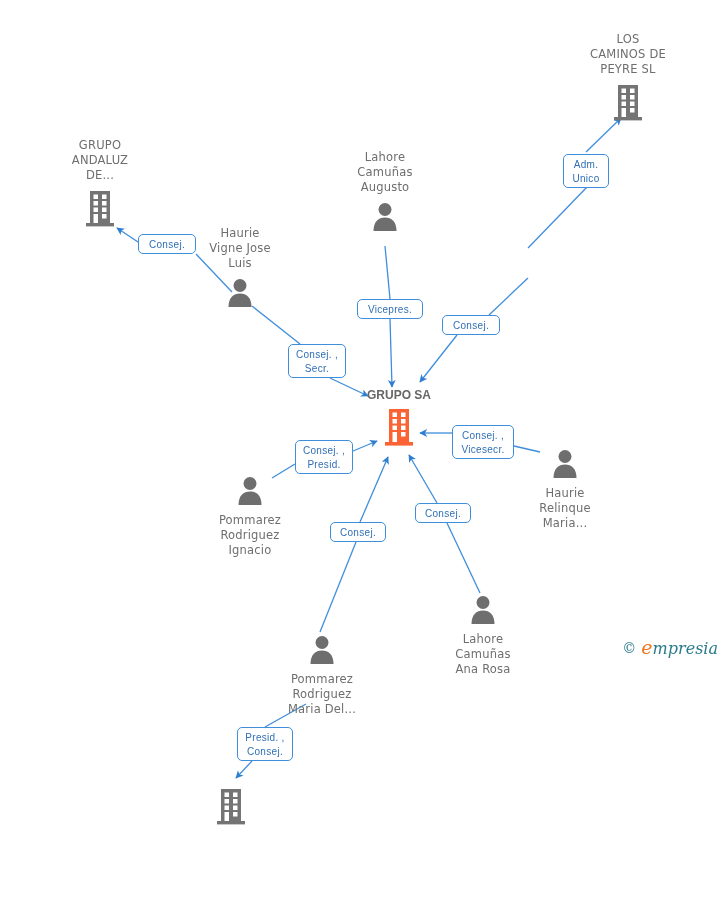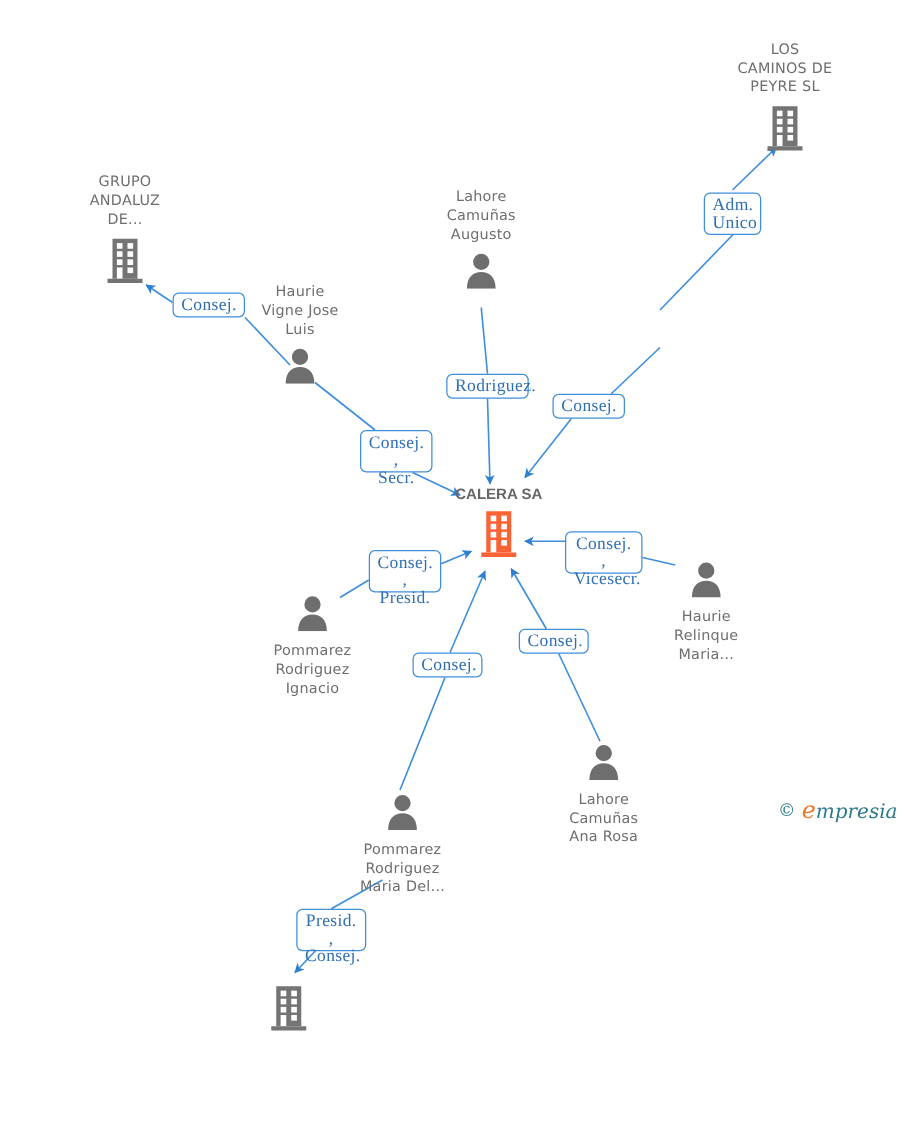--- a/index.html
+++ b/index.html
@@ -33,26 +33,26 @@
   .node .glyph{display:block;}
 
   
   .role{
     position:absolute;
     box-sizing:border-box;
     border:1px solid #3f8edc;
     border-radius:5px;
     background:#ffffff;
     color:#2f6fb5;
-    font-size:14px;
+    font-size:10px;
     line-height:14px;
     text-align:center;
     padding:3px 6px;
     white-space:pre-line;
-    font-family:Liberation Serif, serif;
+    font-family:Liberation Sans, sans-serif;
     letter-spacing:.3px;
     box-shadow:0 0 0 0 rgba(0,0,0,0);
   }
 
   
   .watermark{
     position:absolute;
     right:10px;bottom:5px;
     display:flex;align-items:center;gap:5px;
     font-family:"DejaVu Serif", serif;
@@ -167,21 +167,21 @@
 Luis</div>
     <span class="glyph" style="margin-top:6px;">
       <svg width="26" height="30" viewBox="0 0 26 30" aria-hidden="true">
         <circle cx="13" cy="8.5" r="6.5" fill="#6e6e6e"></circle>
         <path d="M1.5,30 C1.5,20.5 6.5,16.5 13,16.5 C19.5,16.5 24.5,20.5 24.5,30 Z" fill="#6e6e6e"></path>
       </svg>
     </span>
   </div>
 
   <div class="node company-main" style="left:339px;top:388px;width:120px;">
-    <div class="caption">CALERA SA</div>
+    <div class="caption">GRUPO SA</div>
     <span class="glyph" style="margin-top:4px;">
       <svg width="34" height="42" viewBox="0 0 34 42" aria-hidden="true">
         <rect x="7" y="2" width="20" height="33" fill="#fb6335"></rect>
         <rect x="10.5" y="5.5" width="4.5" height="4.5" fill="#ffffff"></rect>
         <rect x="19" y="5.5" width="4.5" height="4.5" fill="#ffffff"></rect>
         <rect x="10.5" y="12" width="4.5" height="4.5" fill="#ffffff"></rect>
         <rect x="19" y="12" width="4.5" height="4.5" fill="#ffffff"></rect>
         <rect x="10.5" y="18.5" width="4.5" height="4.5" fill="#ffffff"></rect>
         <rect x="19" y="18.5" width="4.5" height="4.5" fill="#ffffff"></rect>
         <rect x="10.5" y="25" width="4.5" height="10" fill="#ffffff"></rect>
@@ -252,21 +252,21 @@
         <rect x="10.5" y="25" width="4.5" height="9" fill="#ffffff"></rect>
         <rect x="19" y="25" width="4.5" height="4.5" fill="#ffffff"></rect>
         <rect x="3" y="34" width="28" height="3.4" fill="#747474"></rect>
       </svg>
     </span>
   </div>
 
   <div class="role" style="left:563px;top:154px;width:46px;height:34px;">Adm.
 Unico</div>
   <div class="role" style="left:138px;top:234px;width:58px;height:20px;">Consej.</div>
-  <div class="role" style="left:357px;top:299px;width:66px;height:20px;">Rodriguez.</div>
+  <div class="role" style="left:357px;top:299px;width:66px;height:20px;">Vicepres.</div>
   <div class="role" style="left:442px;top:315px;width:58px;height:20px;">Consej.</div>
   <div class="role" style="left:288px;top:344px;width:58px;height:34px;">Consej. ,
 Secr.</div>
   <div class="role" style="left:452px;top:425px;width:62px;height:34px;">Consej. ,
 Vicesecr.</div>
   <div class="role" style="left:295px;top:440px;width:58px;height:34px;">Consej. ,
 Presid.</div>
   <div class="role" style="left:415px;top:503px;width:56px;height:20px;">Consej.</div>
   <div class="role" style="left:330px;top:522px;width:56px;height:20px;">Consej.</div>
   <div class="role" style="left:237px;top:727px;width:56px;height:34px;">Presid. ,

